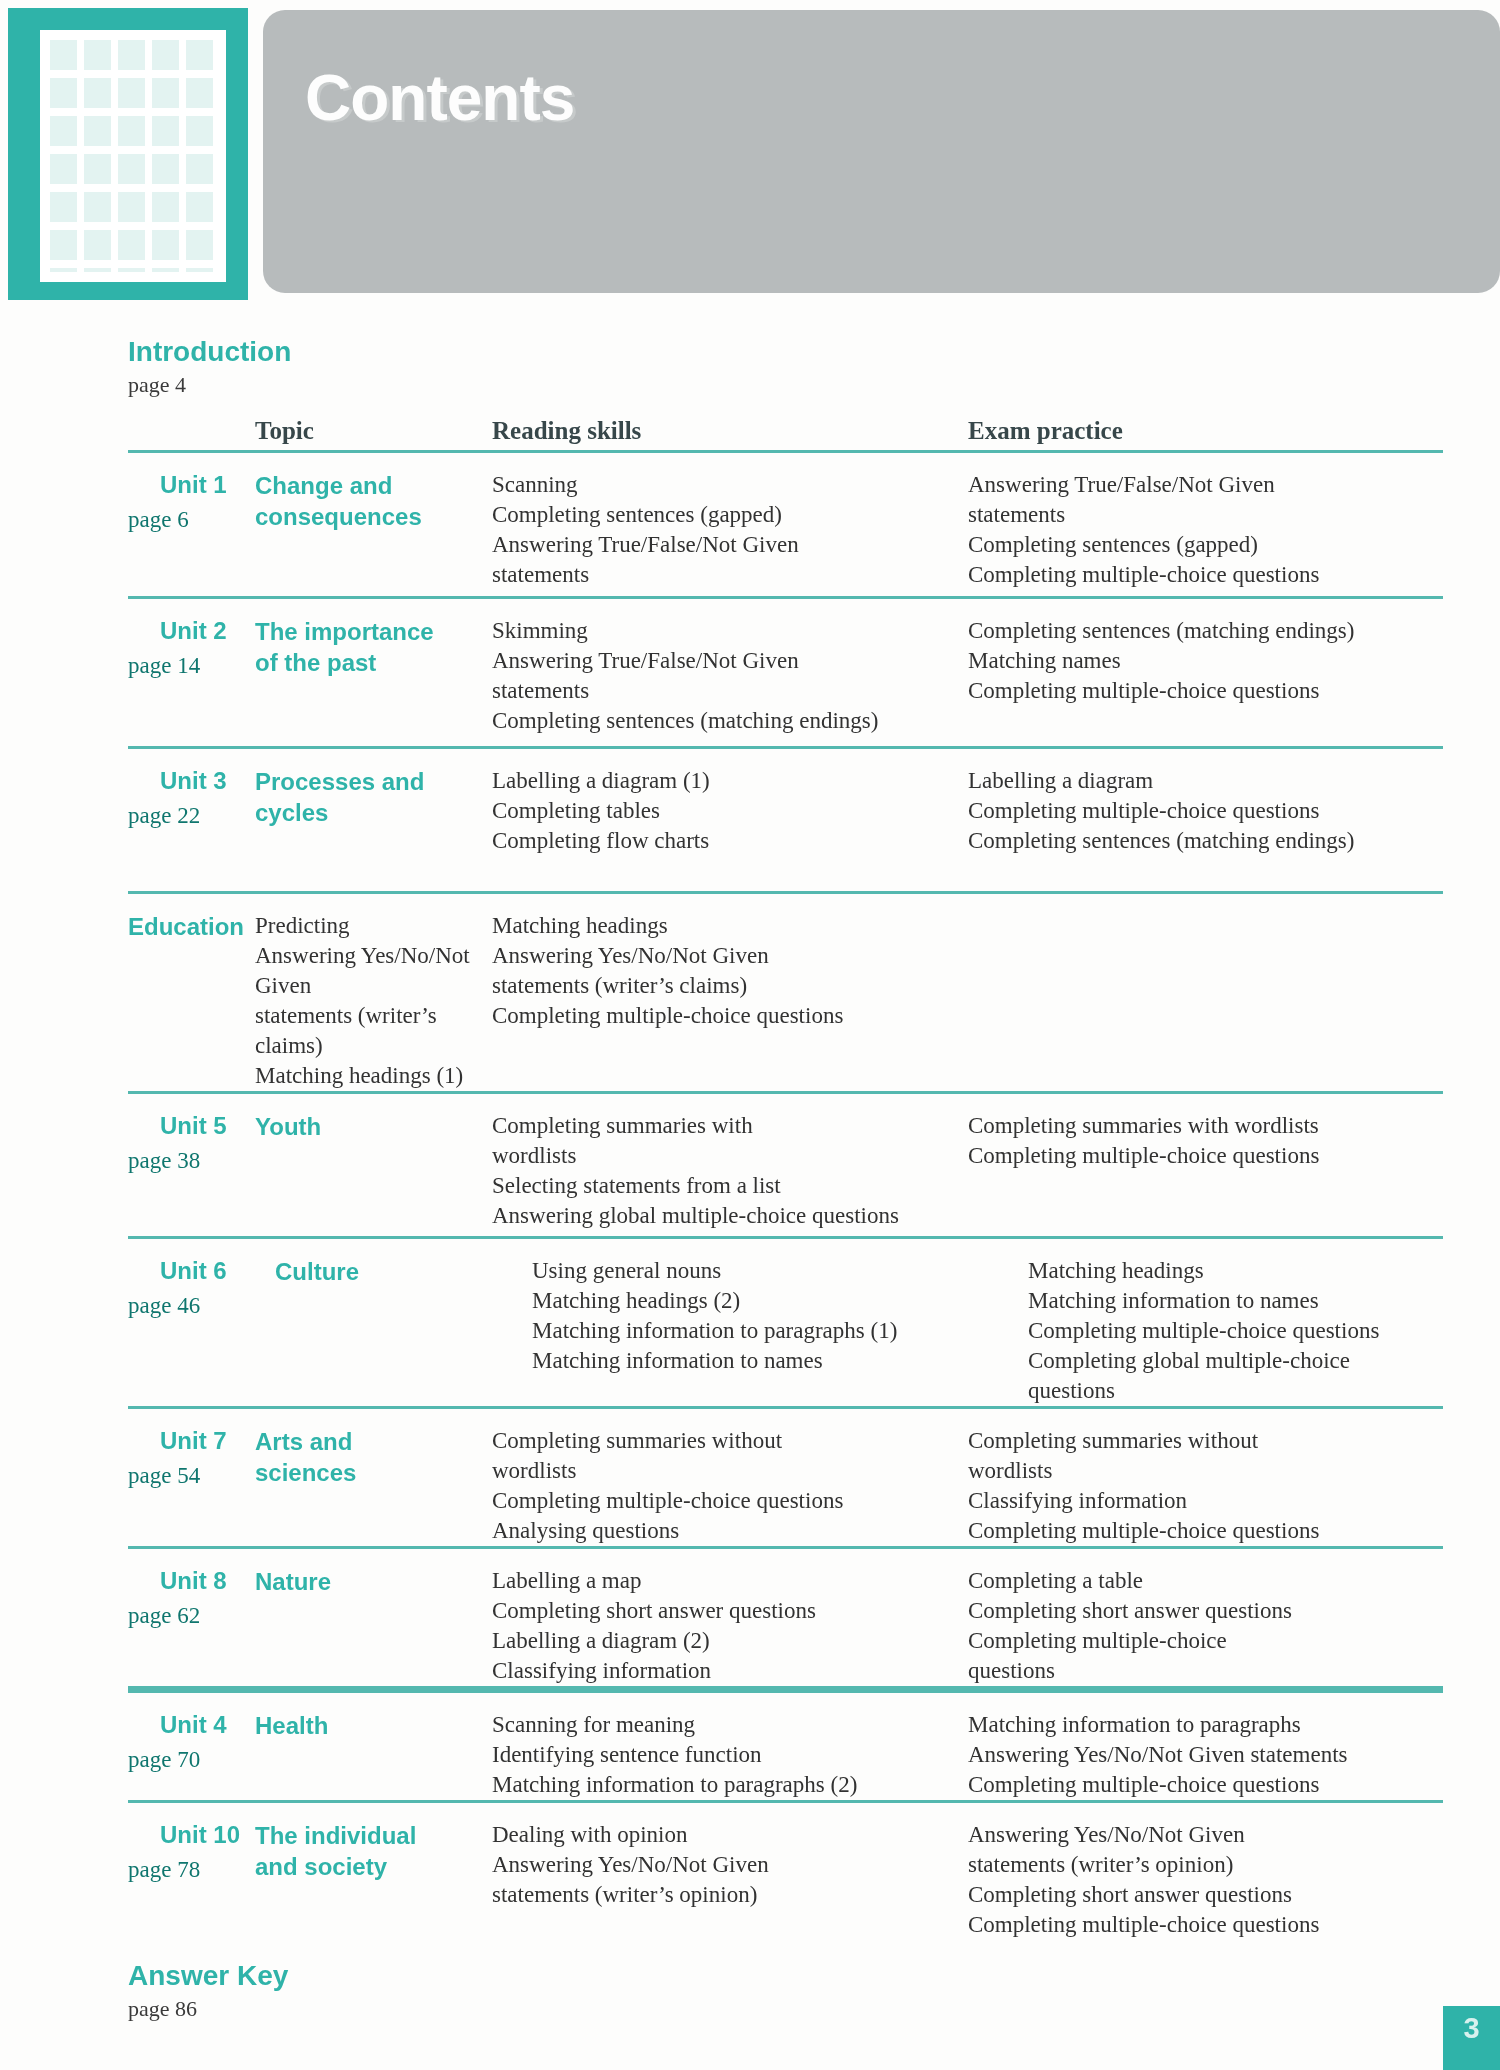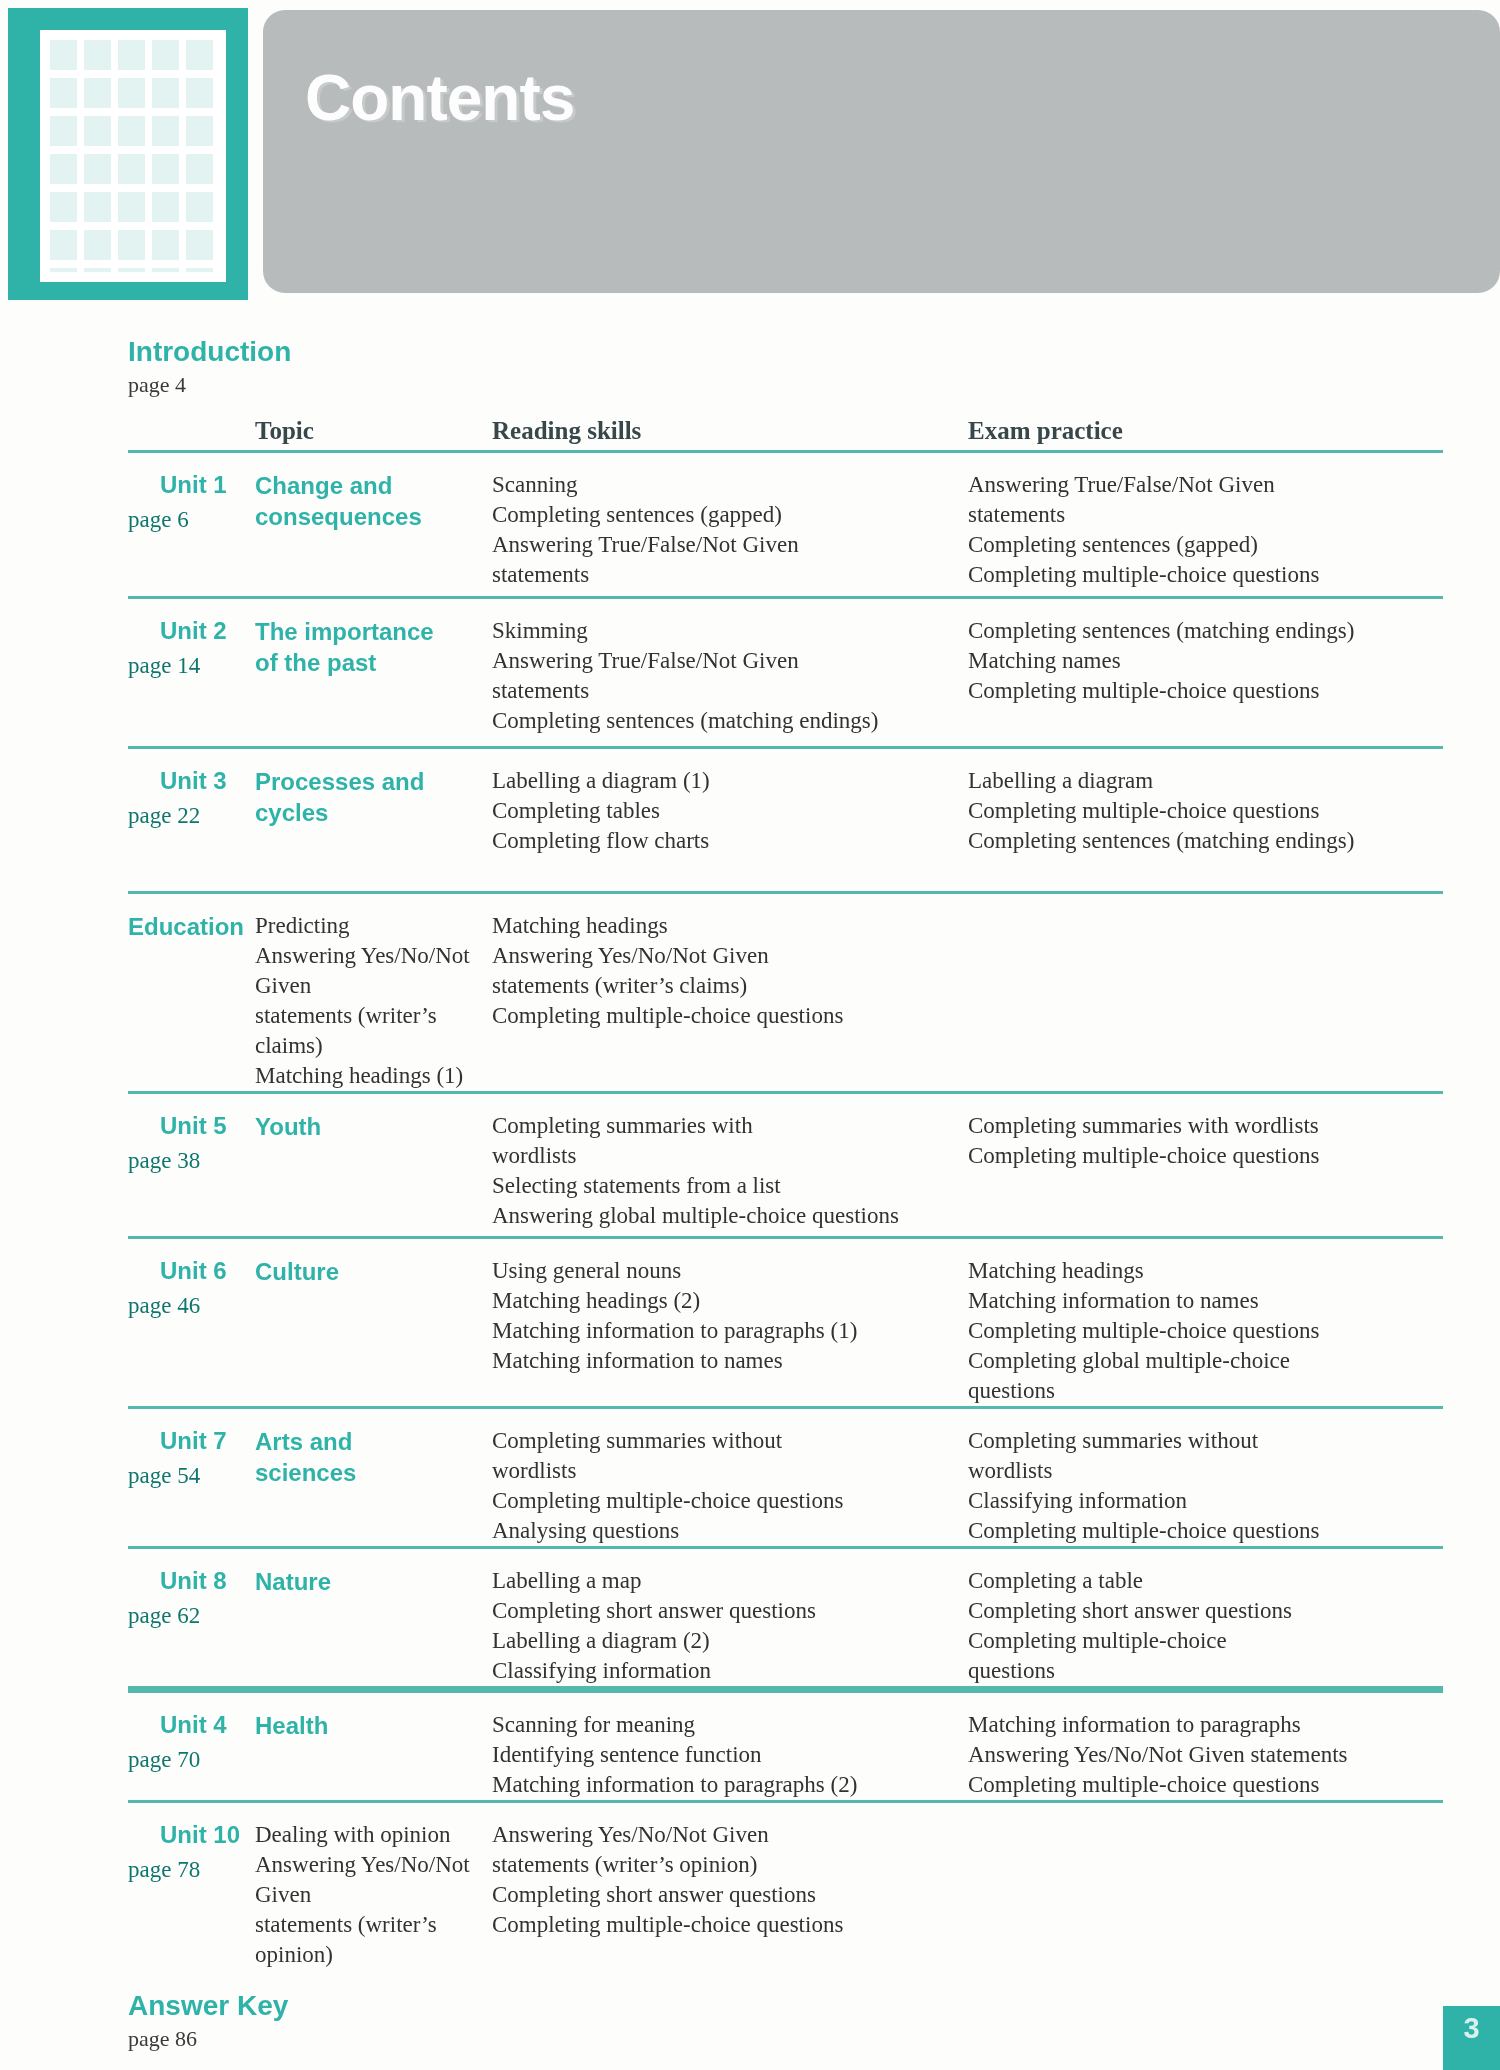--- a/index.html
+++ b/index.html
@@ -81,21 +81,21 @@
     padding-top:17px;
     box-sizing:border-box;
   }
   .toc-row:nth-of-type(1){min-height:148px;}
   .toc-row:nth-of-type(2){min-height:149px;}
   .toc-row:nth-of-type(3){min-height:146px;}
   .toc-row:nth-of-type(4){min-height:150px;}
   .toc-row:nth-of-type(5){min-height:145px;}
   .toc-row:nth-of-type(6){min-height:185px;}
   .toc-row:nth-of-type(7){min-height:145px;}
-  .toc-row:nth-of-type(8){min-height:145px;}
+  .toc-row:nth-of-type(8){min-height:145px;gap:20px;}
   .toc-row:nth-of-type(9){min-height:120px;}
   .toc-row:nth-of-type(10){min-height:139px;border-bottom:4px solid var(--rule);}
   .unit-label{
     font-family:"Liberation Sans",sans-serif;
     font-weight:bold;font-size:24px;line-height:30px;
     color:var(--teal);
     margin-left:32px;
   }
   .unit-page{
     font-size:23px;line-height:30px;color:#0f766e;margin-top:5px;
@@ -289,20 +289,22 @@
       <div class="exam-cell">Matching information to paragraphs
 Answering Yes/No/Not Given statements
 Completing multiple-choice questions</div>
     </div>
 
     <div class="toc-row">
       <div>
         <div class="unit-label">Unit 10</div>
         <div class="unit-page">page 78</div>
       </div>
+      <div class="topic-cell">The individual
+and society</div>
       <div class="skills-cell">Dealing with opinion
 Answering Yes/No/Not Given
 statements (writer’s opinion)</div>
       <div class="exam-cell">Answering Yes/No/Not Given
 statements (writer’s opinion)
 Completing short answer questions
 Completing multiple-choice questions</div>
     </div>
 
     <div class="answer-key">

